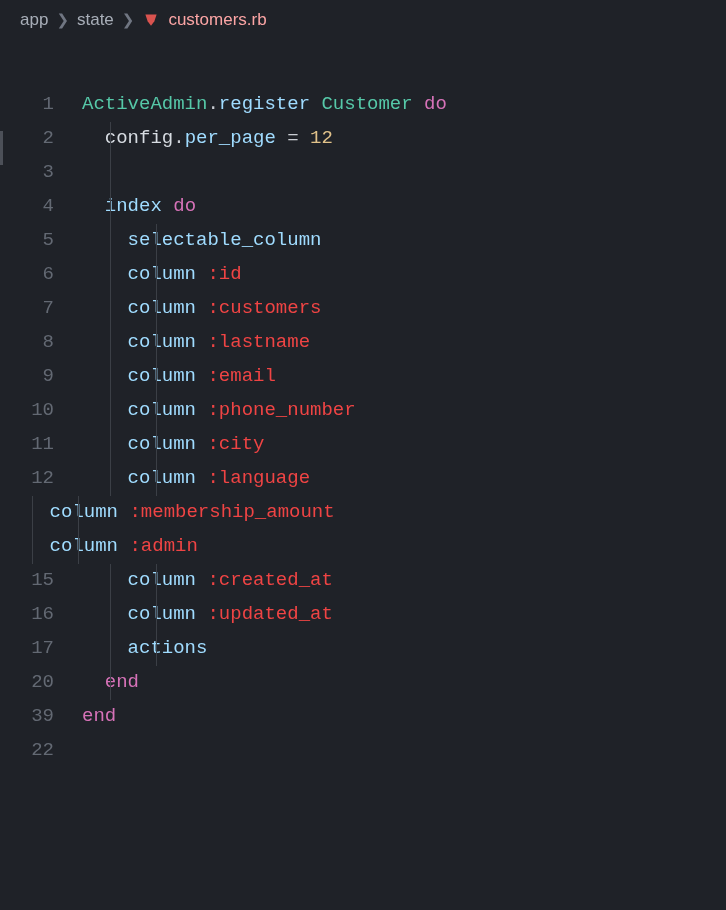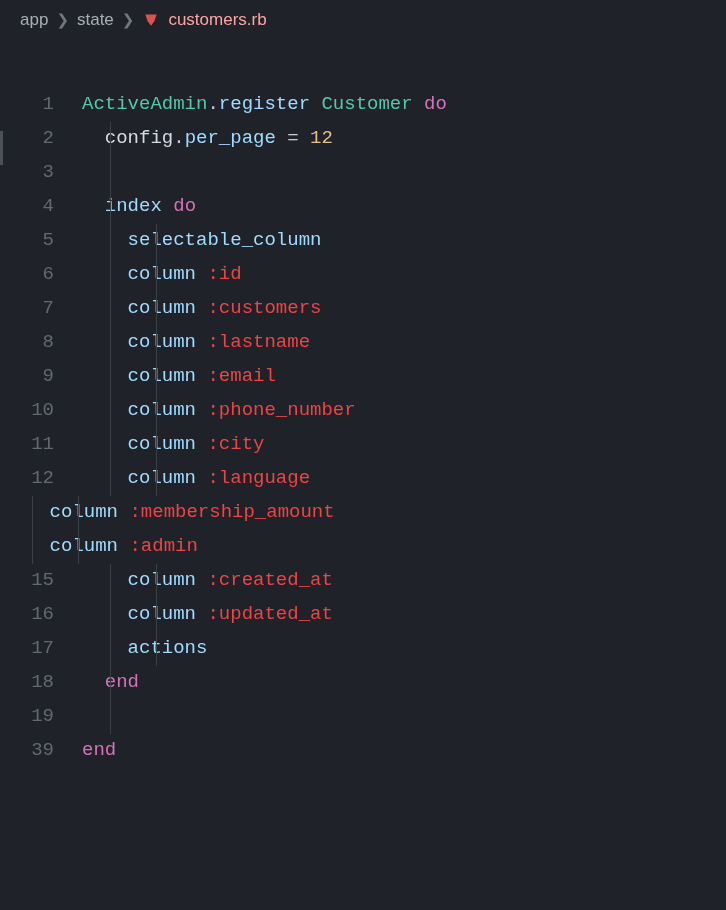--- a/index.html
+++ b/index.html
@@ -186,29 +186,29 @@
     <div class="gutter">16</div>
     <div class="code"><span class="guide l1"></span><span class="guide l2"></span><span>    </span><span class="tok-method">column</span><span> </span><span class="tok-symbol">:updated_at</span></div>
   </div>
 
   <div class="line">
     <div class="gutter">17</div>
     <div class="code"><span class="guide l1"></span><span class="guide l2"></span><span>    </span><span class="tok-method">actions</span></div>
   </div>
 
   <div class="line">
-    <div class="gutter">18</div>
+    <div class="gutter">20</div>
     <div class="code"><span class="guide l1"></span><span>  </span><span class="tok-keyword">end</span></div>
   </div>
 
-  <div class="line">
-    <div class="gutter">19</div>
-    <div class="code"><span class="guide l1"></span></div>
-  </div>
 
 
   <div class="line">
     <div class="gutter">39</div>
     <div class="code"><span class="tok-keyword">end</span></div>
   </div>
 
+  <div class="line">
+    <div class="gutter">22</div>
+    <div class="code"></div>
+  </div>
 
 </div>
 
 </body></html>

